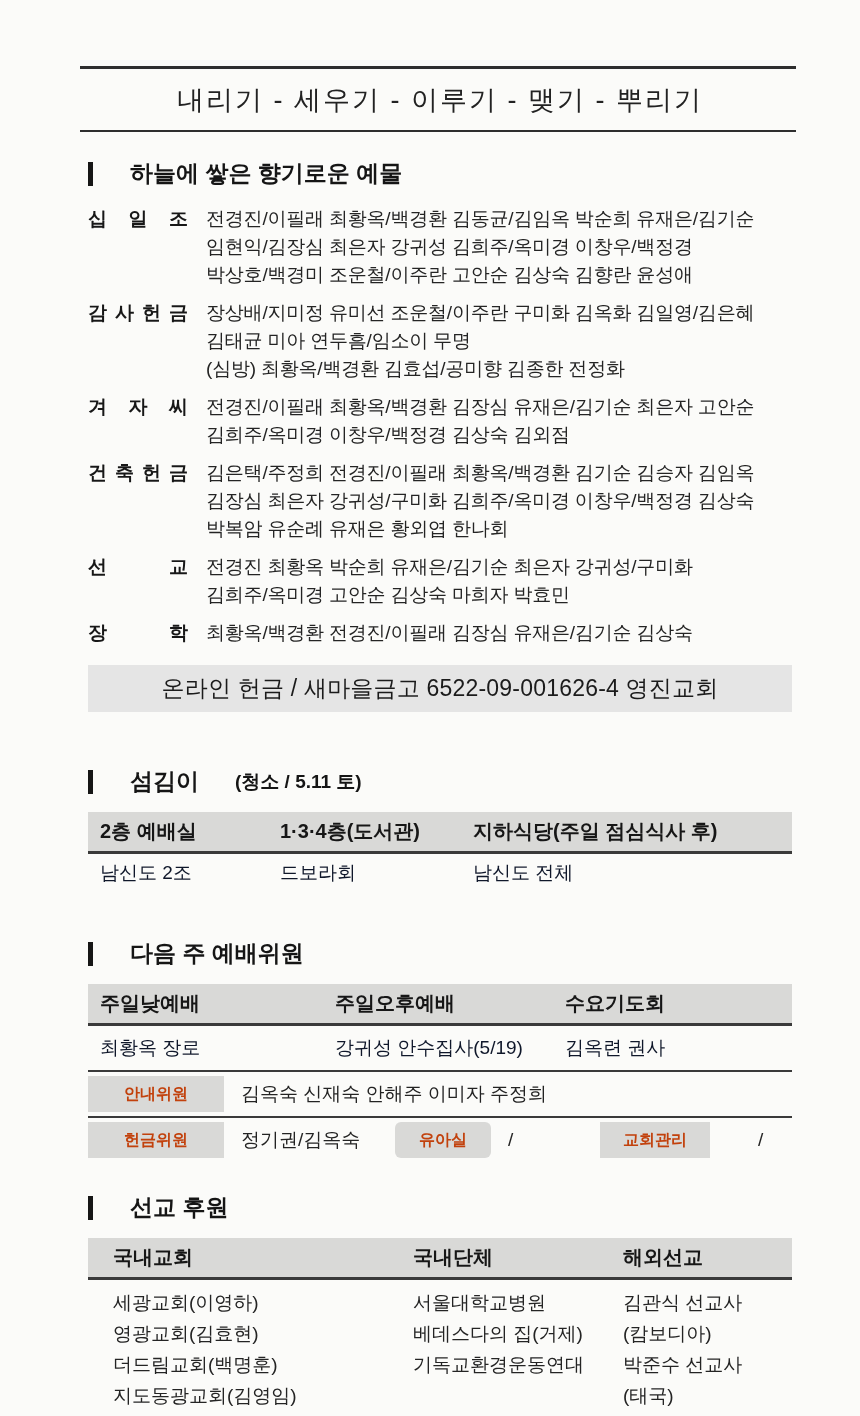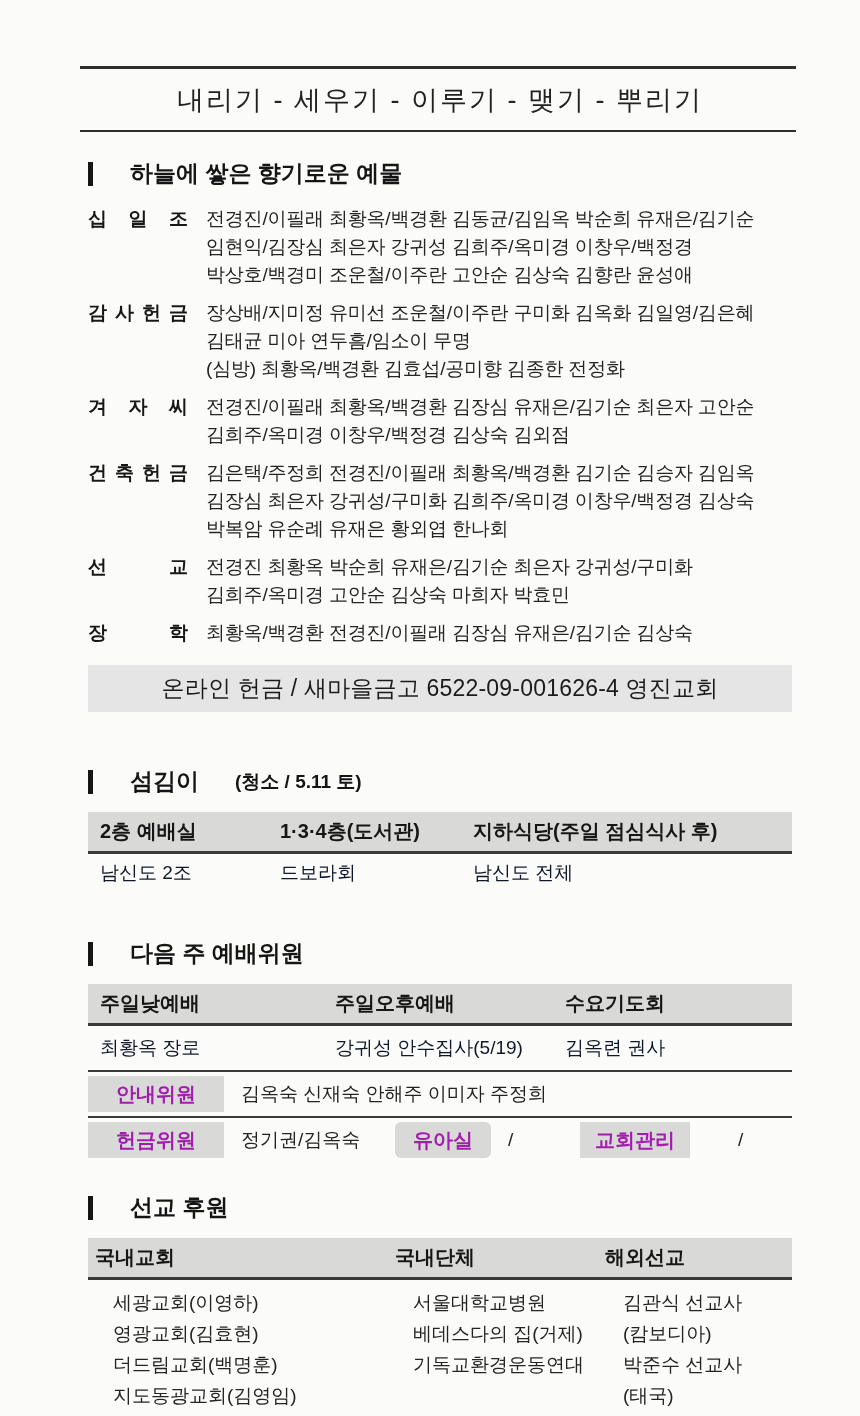--- a/index.html
+++ b/index.html
@@ -71,32 +71,32 @@
 
   .serv-grid{grid-template-columns:180px 193px 1fr;}
   .serv-table{margin-top:15px;}
 
   .next-grid{grid-template-columns:235px 230px 1fr;}
   .next-table{margin-top:15px;}
   .next-table .trow{height:44px;border-bottom:2px solid #3a3a3a;}
   .subrow{display:flex;align-items:center;height:44px;border-bottom:2px solid #3a3a3a;font-size:19px;}
   .subrow:last-child{border-bottom:none;}
   .glabel{
-    background:#d9d9d7;font-weight:bold;font-size:20px;color:#a21caf;
+    background:#d9d9d7;font-weight:bold;font-size:16px;color:#c2410c;
     display:inline-flex;align-items:center;justify-content:center;
     height:36px;
   }
   .glabel.w1{width:136px;}
   .glabel.w2{width:96px;border-radius:6px;}
   .glabel.w3{width:110px;}
   .subval{margin-left:17px;color:#232323;}
 
   .mis-grid{grid-template-columns:300px 210px 1fr;}
   .mis-table{margin-top:15px;}
-  .mis-grid.band > div{padding-left:7px;}
+  .mis-grid.band > div{padding-left:25px;}
   .mis-body{display:grid;grid-template-columns:300px 210px 1fr;margin-top:7px;}
   .mis-col{padding-left:25px;}
   .mis-item{font-size:19px;line-height:31px;color:#242424;}
 </style>
 </head>
 <body>
 
 <div class="sheet">
 
   <div class="rule"></div>
@@ -202,21 +202,21 @@
     <div class="subrow">
       <span class="glabel w1">안내위원</span>
       <span class="subval">김옥숙 신재숙 안해주 이미자 주정희</span>
     </div>
 
     <div class="subrow">
       <span class="glabel w1">헌금위원</span>
       <span class="subval" style="width:138px;">정기권/김옥숙</span>
       <span class="glabel w2" style="margin-left:16px;">유아실</span>
       <span class="subval" style="width:60px;">/</span>
-      <span class="glabel w3" style="margin-left:12px;">교회관리</span>
+      <span class="glabel w3" style="margin-left:32px;">교회관리</span>
       <span class="subval" style="margin-left:48px;">/</span>
     </div>
   </div>
 
   <div class="sec-head" style="margin-top:30px;">
     <span class="hbar"></span>
     <span>선교 후원</span>
   </div>
 
   <div class="mis-table">

